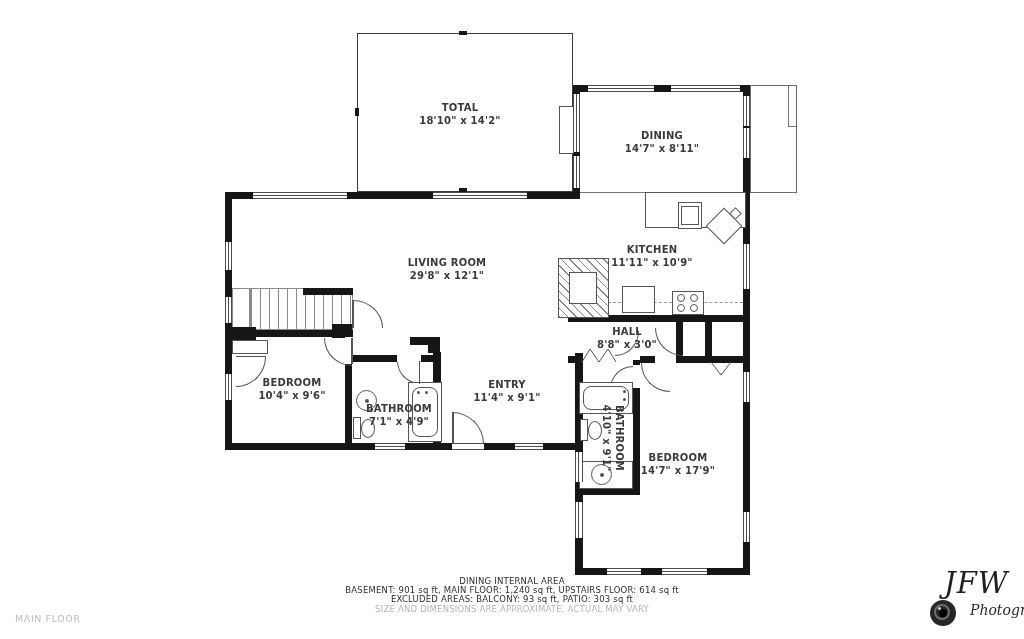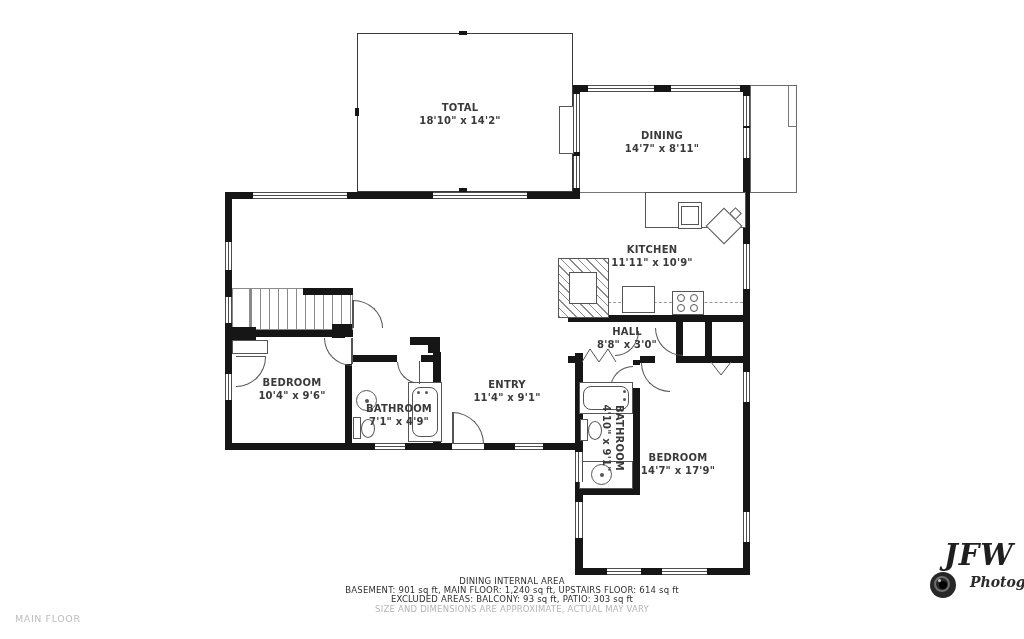--- a/index.html
+++ b/index.html
@@ -35,21 +35,21 @@
   .stairs{position:absolute;border:1px solid #8a8a8a;box-sizing:border-box;z-index:0;
           background:repeating-linear-gradient(90deg,#8a8a8a 0 1px,transparent 1px 9px);}
   .dash{position:absolute;border-top:1px dashed #999;z-index:0;}
   .lbl{position:absolute;text-align:center;font-weight:bold;font-size:10px;line-height:1.3;
        color:#3a3a3a;letter-spacing:.2px;z-index:3;}
   .foot{position:absolute;left:0;right:0;top:577px;text-align:center;font-size:8.5px;
         line-height:9.2px;color:#2f2f2f;letter-spacing:.2px;z-index:3;}
   .foot .muted{color:#b5b5b5;}
   .floorTag{position:absolute;left:15px;top:613px;font-size:9.5px;letter-spacing:.6px;
             color:#bdbdbd;z-index:3;}
-  .logo{position:absolute;left:928px;top:542px;width:96px;height:64px;z-index:3;font-weight:bold;}
+  .logo{position:absolute;left:928px;top:570px;width:96px;height:64px;z-index:3;}
   .logo .ini{position:absolute;left:16px;top:-4px;font-family:"DejaVu Serif",serif;
              font-style:italic;font-size:29px;color:#1f1f1f;letter-spacing:1px;}
   .logo .sub{position:absolute;left:42px;top:32px;font-family:"DejaVu Serif",serif;
              font-style:italic;font-size:14px;color:#2b2b2b;}
   .lens{position:absolute;left:2px;top:30px;width:26px;height:26px;background:#272727;border-radius:50%;}
   .lens .ring{position:absolute;left:4px;top:4px;width:16px;height:16px;border:2px solid #6e6e6e;
               border-radius:50%;box-sizing:border-box;}
   .lens .core{position:absolute;left:9px;top:9px;width:8px;height:8px;background:#000;border-radius:50%;}
   .lens .hi{position:absolute;left:8px;top:7px;width:3px;height:3px;background:#cfcfcf;border-radius:50%;}
   svg{position:absolute;z-index:2;}
@@ -191,20 +191,24 @@
   <div class="dot" style="left:600px;top:473px;width:4px;height:4px"></div>
 
   <div class="lbl" style="left:390px;top:101px;width:140px">
     <div>TOTAL</div>
     <div>18'10" x 14'2"</div>
   </div>
   <div class="lbl" style="left:592px;top:129px;width:140px">
     <div>DINING</div>
     <div>14'7" x 8'11"</div>
   </div>
+  <div class="lbl" style="left:377px;top:256px;width:140px">
+    <div>LIVING ROOM</div>
+    <div>29'8" x 12'1"</div>
+  </div>
   <div class="lbl" style="left:582px;top:243px;width:140px">
     <div>KITCHEN</div>
     <div>11'11" x 10'9"</div>
   </div>
   <div class="lbl" style="left:577px;top:325px;width:100px">
     <div>HALL</div>
     <div>8'8" x 3'0"</div>
   </div>
   <div class="lbl" style="left:222px;top:376px;width:140px">
     <div>BEDROOM</div>

